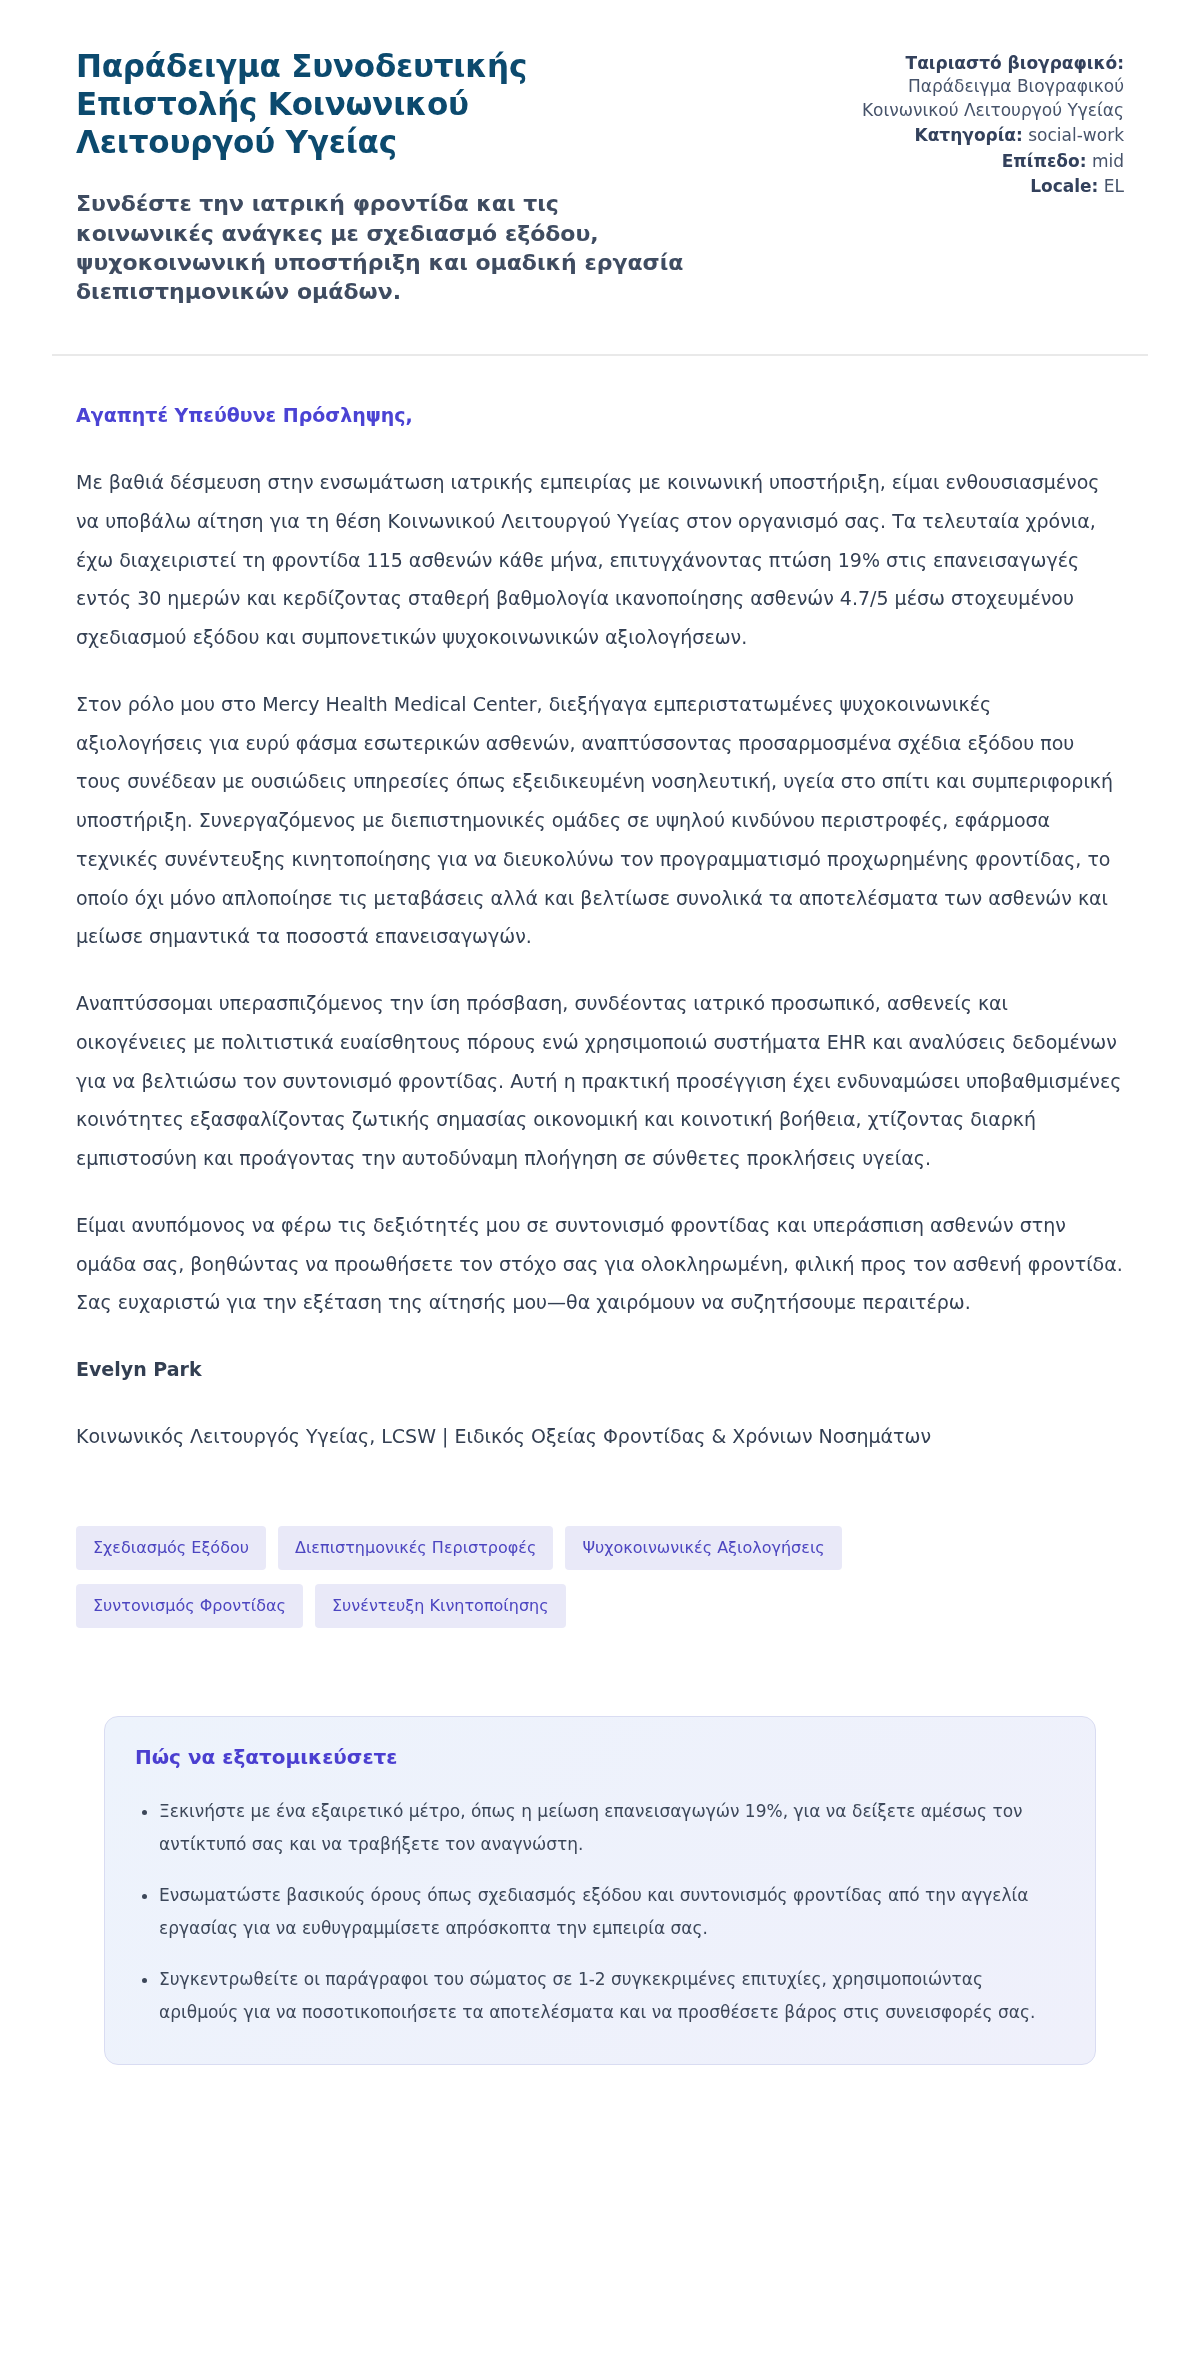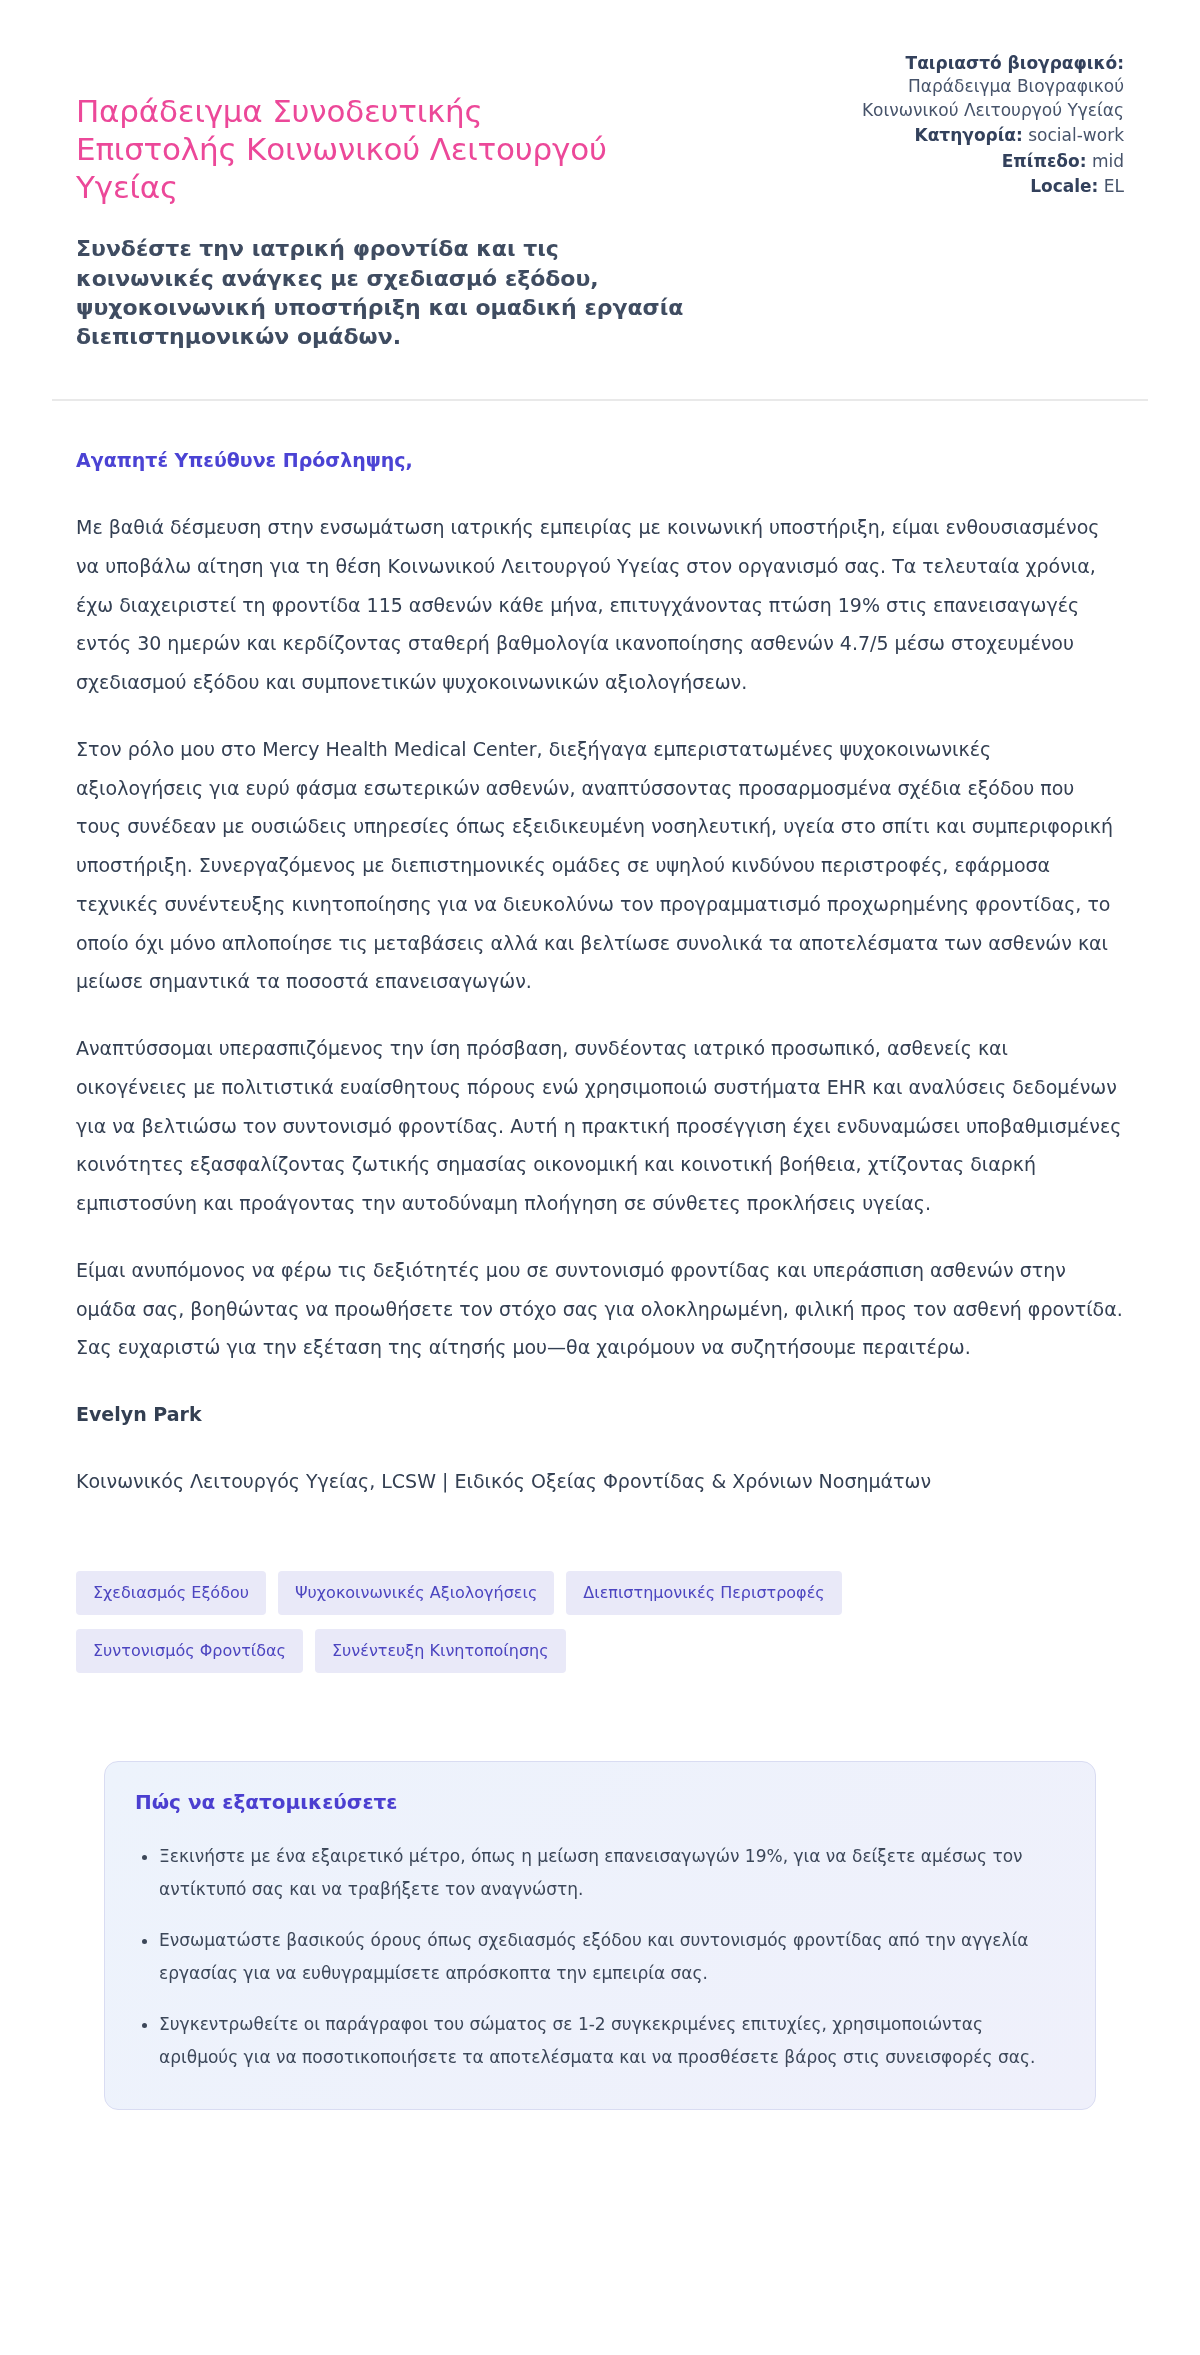--- a/index.html
+++ b/index.html
@@ -18,25 +18,24 @@
   
   .header {
     display: flex;
     justify-content: space-between;
     align-items: flex-start;
   }
   .header-left { width: 640px; }
   h1.title {
     font-size: 31px;
     line-height: 1.22;
-    font-weight: 400;
-    color: #ec4899;
+    font-weight: 700;
+    color: #0c4a6e;
     letter-spacing: -0.2px;
     max-width: 560px;
-    margin-top: 45px;
   }
   .subtitle {
     margin-top: 28px;
     font-size: 22px;
     line-height: 1.33;
     font-weight: 700;
     color: #3f4c61;
     max-width: 620px;
   }
   .meta {
@@ -161,22 +160,22 @@
     <p>Με βαθιά δέσμευση στην ενσωμάτωση ιατρικής εμπειρίας με κοινωνική υποστήριξη, είμαι ενθουσιασμένος να υποβάλω αίτηση για τη θέση Κοινωνικού Λειτουργού Υγείας στον οργανισμό σας. Τα τελευταία χρόνια, έχω διαχειριστεί τη φροντίδα 115 ασθενών κάθε μήνα, επιτυγχάνοντας πτώση 19% στις επανεισαγωγές εντός 30 ημερών και κερδίζοντας σταθερή βαθμολογία ικανοποίησης ασθενών 4.7/5 μέσω στοχευμένου σχεδιασμού εξόδου και συμπονετικών ψυχοκοινωνικών αξιολογήσεων.</p>
     <p>Στον ρόλο μου στο Mercy Health Medical Center, διεξήγαγα εμπεριστατωμένες ψυχοκοινωνικές αξιολογήσεις για ευρύ φάσμα εσωτερικών ασθενών, αναπτύσσοντας προσαρμοσμένα σχέδια εξόδου που τους συνέδεαν με ουσιώδεις υπηρεσίες όπως εξειδικευμένη νοσηλευτική, υγεία στο σπίτι και συμπεριφορική υποστήριξη. Συνεργαζόμενος με διεπιστημονικές ομάδες σε υψηλού κινδύνου περιστροφές, εφάρμοσα τεχνικές συνέντευξης κινητοποίησης για να διευκολύνω τον προγραμματισμό προχωρημένης φροντίδας, το οποίο όχι μόνο απλοποίησε τις μεταβάσεις αλλά και βελτίωσε συνολικά τα αποτελέσματα των ασθενών και μείωσε σημαντικά τα ποσοστά επανεισαγωγών.</p>
     <p>Αναπτύσσομαι υπερασπιζόμενος την ίση πρόσβαση, συνδέοντας ιατρικό προσωπικό, ασθενείς και οικογένειες με πολιτιστικά ευαίσθητους πόρους ενώ χρησιμοποιώ συστήματα EHR και αναλύσεις δεδομένων για να βελτιώσω τον συντονισμό φροντίδας. Αυτή η πρακτική προσέγγιση έχει ενδυναμώσει υποβαθμισμένες κοινότητες εξασφαλίζοντας ζωτικής σημασίας οικονομική και κοινοτική βοήθεια, χτίζοντας διαρκή εμπιστοσύνη και προάγοντας την αυτοδύναμη πλοήγηση σε σύνθετες προκλήσεις υγείας.</p>
     <p>Είμαι ανυπόμονος να φέρω τις δεξιότητές μου σε συντονισμό φροντίδας και υπεράσπιση ασθενών στην ομάδα σας, βοηθώντας να προωθήσετε τον στόχο σας για ολοκληρωμένη, φιλική προς τον ασθενή φροντίδα. Σας ευχαριστώ για την εξέταση της αίτησής μου—θα χαιρόμουν να συζητήσουμε περαιτέρω.</p>
     <p class="signature-name">Evelyn Park</p>
     <p class="signature-role">Κοινωνικός Λειτουργός Υγείας, LCSW | Ειδικός Οξείας Φροντίδας &amp; Χρόνιων Νοσημάτων</p>
   </section>
 
   <div class="tags">
     <span class="tag-chip">Σχεδιασμός Εξόδου</span>
+    <span class="tag-chip">Διεπιστημονικές Περιστροφές</span>
     <span class="tag-chip">Ψυχοκοινωνικές Αξιολογήσεις</span>
-    <span class="tag-chip">Διεπιστημονικές Περιστροφές</span>
     <span class="tag-chip">Συντονισμός Φροντίδας</span>
     <span class="tag-chip">Συνέντευξη Κινητοποίησης</span>
   </div>
 
   <aside class="howto">
     <h2 class="howto-title">Πώς να εξατομικεύσετε</h2>
     <ul class="howto-list">
       <li>Ξεκινήστε με ένα εξαιρετικό μέτρο, όπως η μείωση επανεισαγωγών 19%, για να δείξετε αμέσως τον αντίκτυπό σας και να τραβήξετε τον αναγνώστη.</li>
       <li>Ενσωματώστε βασικούς όρους όπως σχεδιασμός εξόδου και συντονισμός φροντίδας από την αγγελία εργασίας για να ευθυγραμμίσετε απρόσκοπτα την εμπειρία σας.</li>
       <li>Συγκεντρωθείτε οι παράγραφοι του σώματος σε 1-2 συγκεκριμένες επιτυχίες, χρησιμοποιώντας αριθμούς για να ποσοτικοποιήσετε τα αποτελέσματα και να προσθέσετε βάρος στις συνεισφορές σας.</li>

